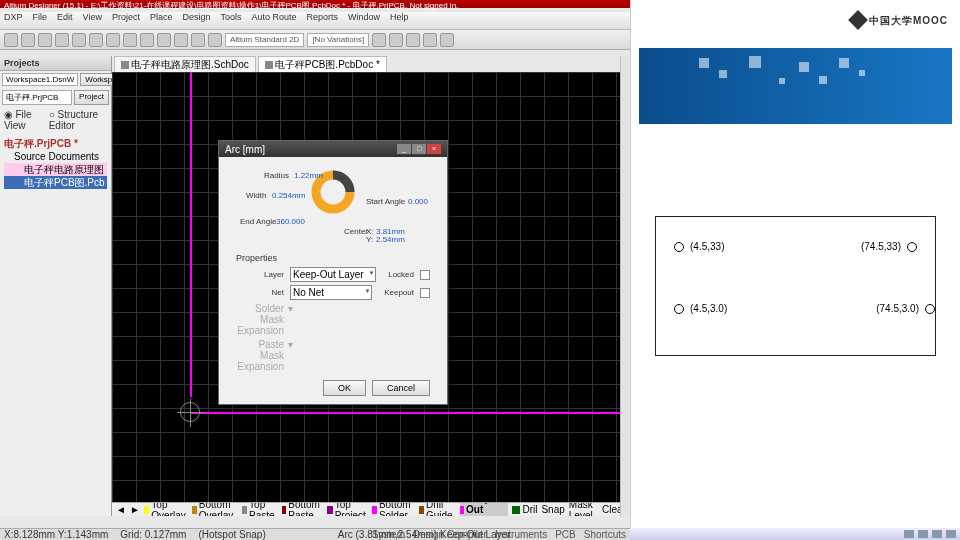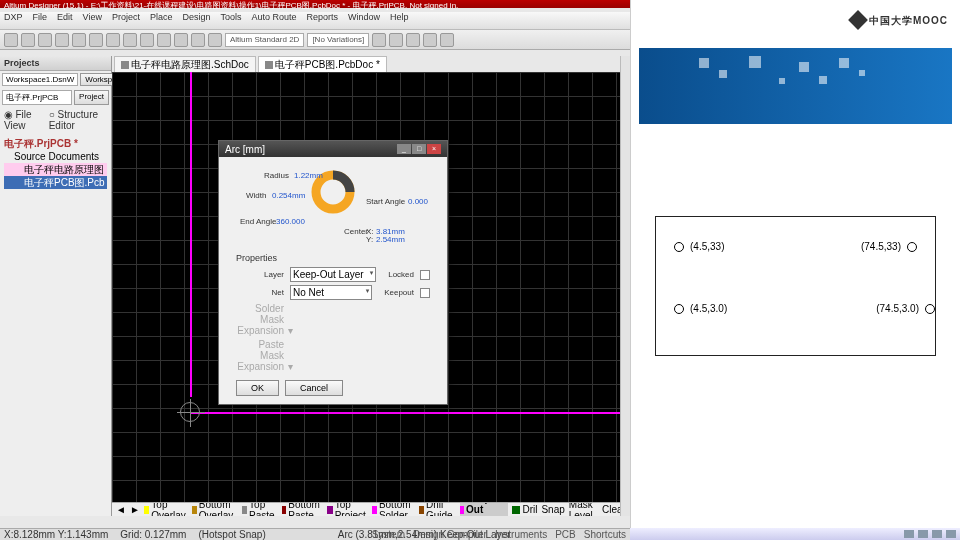--- a/index.html
+++ b/index.html
@@ -49,22 +49,22 @@
 .arc-svg{position:absolute;left:72px;top:2px}
 .lbl{position:absolute;font-size:8px;color:#333}
 .val{color:#2255cc;font-size:8px}
 .prop-hd{font-size:9px;color:#333;margin:6px 0 4px}
 .prop-row{display:flex;align-items:center;gap:6px;margin:3px 0}
 .prop-lbl{width:48px;text-align:right;font-size:8px;color:#333}
 .prop-sel{flex:1;background:#fff;border:1px solid #888;font-size:8px;padding:1px 2px;display:flex;justify-content:space-between}
 .prop-sel::after{content:"▾";font-size:7px;color:#555}
 .chk-lbl{font-size:8px;color:#333;margin-left:6px}
 .chk{width:10px;height:10px;border:1px solid #888;background:#fff}
-.gray-row{display:flex;align-items:flex-end;gap:4px;margin:3px 0;color:#aaa;font-size:8px}
-.dlg-btns{display:flex;gap:6px;margin-top:8px}
+.gray-row{display:flex;align-items:flex-start;gap:4px;margin:3px 0;color:#aaa;font-size:8px}
+.dlg-btns{display:flex;justify-content:flex-end;gap:6px;margin-top:8px}
 .dlg-btn{background:linear-gradient(#fafafa,#ddd);border:1px solid #888;padding:2px 14px;font-size:9px}
 .statusbar{position:absolute;bottom:0;left:0;right:330px;height:12px;background:#ddd;border-top:1px solid #aaa;font-size:7px;color:#333;display:flex;align-items:center;gap:12px;padding:0 4px}
 .status-r{position:absolute;right:334px;bottom:0;display:flex;gap:8px;font-size:7px;color:#555}
 .right-pane{position:absolute;top:0;right:0;width:330px;bottom:12px;background:#fff;border-left:1px solid #ccc}
 .mooc-hdr{height:38px;display:flex;justify-content:flex-end;align-items:center;padding-right:12px}
 .mooc-logo{font-size:14px;color:#333;letter-spacing:1px;font-weight:bold}
 .mooc-logo .cube{display:inline-block;width:14px;height:14px;background:#333;transform:rotate(45deg);margin-right:4px;vertical-align:middle}
 .blue-band{margin:10px 8px 0 8px;height:76px;background:linear-gradient(90deg,#0a4d8c,#1976c4);position:relative;overflow:hidden}
 .blue-band .sq{position:absolute;background:rgba(255,255,255,.55)}
 .card{position:absolute;left:24px;right:24px;top:216px;height:140px;border:1px solid #222;background:#fff}

